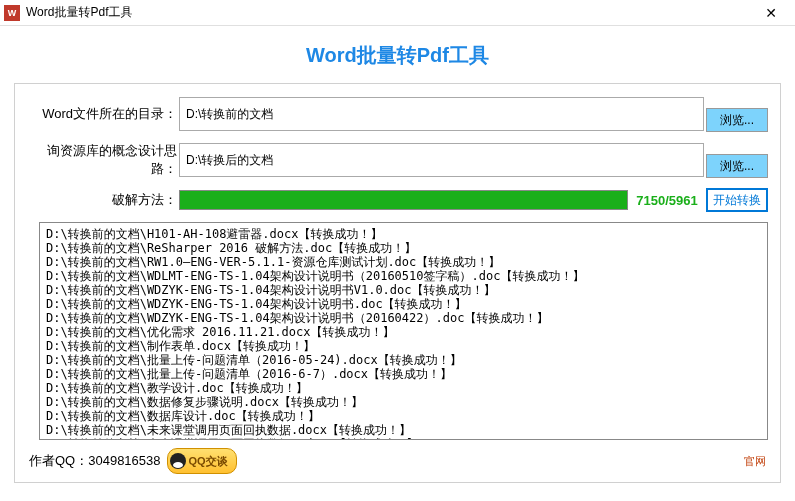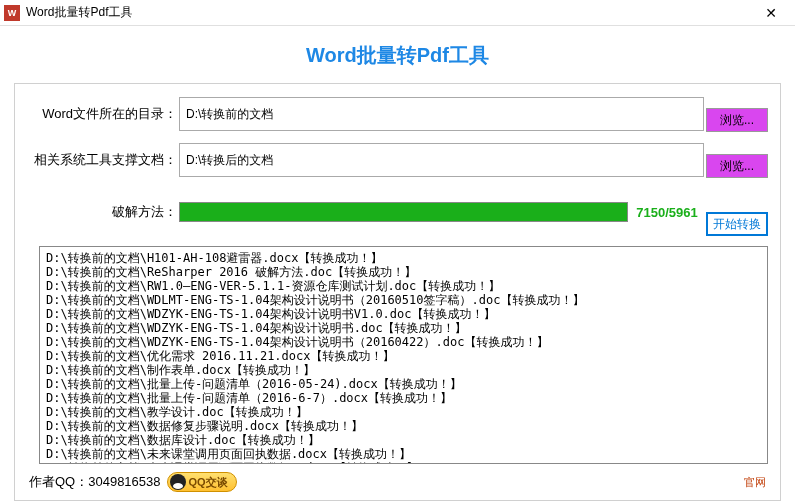--- a/index.html
+++ b/index.html
@@ -7,29 +7,29 @@
 .titlebar { height: 26px; background: #fff; border-bottom: 1px solid #e0e0e0; display: flex; align-items: center; padding: 0 4px; }
 .titlebar .app-icon { width: 16px; height: 16px; background: #c0392b; margin-right: 6px; display: inline-flex; align-items: center; justify-content: center; font-size: 9px; color: #fff; font-weight: bold; }
 .titlebar .title { flex: 1; font-size: 12px; color: #000; }
 .titlebar .close { width: 40px; height: 26px; display: flex; align-items: center; justify-content: center; font-size: 14px; cursor: pointer; }
 .main { padding: 10px 14px; }
 .heading { text-align: center; font-size: 20px; font-weight: bold; color: #1e88e5; margin: 6px 0 14px; }
 .panel { border: 1px solid #d0d0d0; padding: 12px 12px 8px; position: relative; }
 .row { display: flex; align-items: center; margin-bottom: 10px; gap: 2px; }
 .row .label { width: 150px; text-align: right; color: #000; font-size: 13px; }
 .row input[type=text] { flex: 1; height: 22px; border: 1px solid #aaa; padding: 16px 6px; font-size: 12px; font-family: inherit; }
-.row .btn { width: 62px; height: 24px; background: #d946ef; border: 1px solid #999; font-size: 12px; cursor: pointer; font-family: inherit; margin-top: 12px; }
+.row .btn { width: 62px; height: 24px; background: #7dd3fc; border: 1px solid #999; font-size: 12px; cursor: pointer; font-family: inherit; margin-top: 12px; }
 .row .progress-wrap { flex: 1; height: 20px; border: 1px solid #888; background: #fff; position: relative; }
 .row .progress-fill { height: 100%; background: #1aaf1a; width: 100%; }
 .row .counter { color: #1aaf1a; font-weight: bold; width: 74px; text-align: center; font-size: 13px; }
-.row .start-btn { width: 62px; height: 24px; background: #fff; border: 2px solid #0078d7; color: #0078d7; font-size: 12px; cursor: pointer; font-family: inherit; margin-top: 24px; }
+.row .start-btn { width: 62px; height: 24px; background: #fff; border: 2px solid #0078d7; color: #0078d7; font-size: 12px; cursor: pointer; font-family: inherit; }
 .log { margin-top: 10px; border: 1px solid #888; height: 218px; padding: 4px 6px; font-family: "SimSun", monospace; font-size: 12px; line-height: 14px; overflow: hidden; background: #fff; white-space: pre; color: #000; margin-left: 12px; }
 .footer { display: flex; align-items: center; margin-top: 8px; padding: 0 2px; justify-content: center; }
 .footer .author { font-size: 13px; color: #000; }
-.footer .qq-badge { display: inline-flex; align-items: center; height: 20px; background: linear-gradient(#ffe070,#ffc030); border: 1px solid #d09000; border-radius: 10px; padding: 0 8px 0 2px; margin-left: 6px; cursor: pointer; }
+.footer .qq-badge { display: inline-flex; align-items: center; height: 26px; background: linear-gradient(#ffe070,#ffc030); border: 1px solid #d09000; border-radius: 10px; padding: 0 8px 0 2px; margin-left: 6px; cursor: pointer; }
 .footer .qq-badge .peng { width: 16px; height: 16px; background: #222; border-radius: 50%; margin-right: 3px; position: relative; }
 .footer .qq-badge .peng::after { content:""; position:absolute; bottom:1px; left:3px; width:10px; height:6px; background:#fff; border-radius:50%; }
 .footer .qq-badge span { font-size: 11px; color: #7a4a00; font-weight: bold; }
 .footer .spacer { flex: 1; }
 .footer .link { color: #c2410c; font-size: 11px; cursor: pointer; }
 </style>
 </head>
 <body>
 
 <div class="titlebar">
@@ -43,21 +43,21 @@
 
   <div class="panel">
 
     <div class="row">
       <div class="label">Word文件所在的目录：</div>
       <input type="text" value="D:\转换前的文档" style="">
       <button class="btn">浏览...</button>
     </div>
 
     <div class="row">
-      <div class="label">相关系统工具支撑文档：</div>
+      <div class="label">询资源库的概念设计思路：</div>
       <input type="text" value="D:\转换后的文档" style="">
       <button class="btn">浏览...</button>
     </div>
 
     <div class="row">
       <div class="label">破解方法：</div>
       <div class="progress-wrap">
         <div class="progress-fill"></div>
       </div>
       <div class="counter">7150/5961</div>

